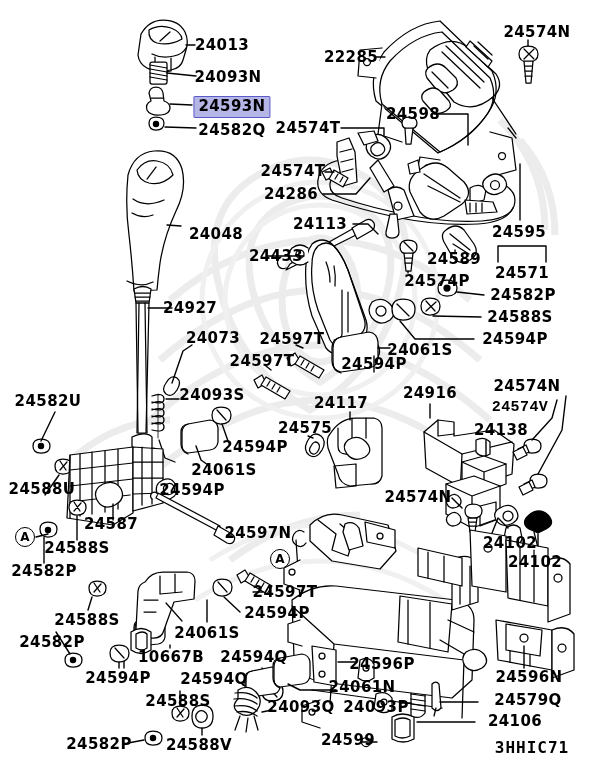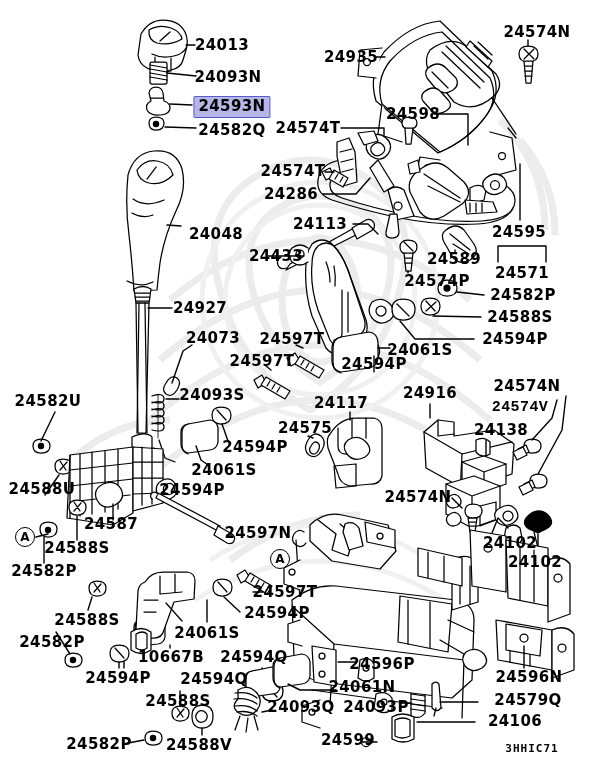--- a/index.html
+++ b/index.html
@@ -39,21 +39,21 @@
     transform: translate(-50%, -50%);
   }
   .lbl.hl {
     background: #b6b6e6;
     border: 1.5px solid #5a5ac8;
     padding: 2px 4px 3px 4px;
     border-radius: 1px;
   }
   .lbl.code {
     font-family: "DejaVu Sans Mono", "Liberation Mono", monospace;
-    font-size: 11px;
+    font-size: 16px;
     letter-spacing: 1px;
     font-weight: 700;
   }
   .circ-a {
     position: absolute;
     width: 20px;
     height: 20px;
     border: 1.7px solid #000;
     border-radius: 50%;
     box-sizing: border-box;
@@ -611,40 +611,40 @@
     </g>
   </svg>
 
   <div id="label-layer">
 
     <div class="lbl" style="left:222px; top:45px;">24013</div>
     <div class="lbl" style="left:228px; top:77px;">24093N</div>
     <div class="lbl hl" style="left:232px; top:107px;">24593N</div>
     <div class="lbl" style="left:232px; top:130px;">24582Q</div>
 
-    <div class="lbl" style="left:351px; top:57px;">24935</div>
+    <div class="lbl" style="left:351px; top:57px;">22285</div>
     <div class="lbl" style="left:537px; top:32px;">24574N</div>
     <div class="lbl" style="left:413px; top:114px;">24598</div>
     <div class="lbl" style="left:308px; top:128px;">24574T</div>
     <div class="lbl" style="left:293px; top:171px;">24574T</div>
     <div class="lbl" style="left:291px; top:194px;">24286</div>
 
     <div class="lbl" style="left:320px; top:224px;">24113</div>
     <div class="lbl" style="left:276px; top:256px;">24433</div>
     <div class="lbl" style="left:405px; top:281px;margin-left:32px;">24574P</div>
     <div class="lbl" style="left:454px; top:259px;">24589</div>
     <div class="lbl" style="left:519px; top:232px;">24595</div>
     <div class="lbl" style="left:522px; top:273px;">24571</div>
     <div class="lbl" style="left:523px; top:295px;">24582P</div>
     <div class="lbl" style="left:520px; top:317px;">24588S</div>
     <div class="lbl" style="left:515px; top:339px;">24594P</div>
     <div class="lbl" style="left:420px; top:350px;">24061S</div>
 
     <div class="lbl" style="left:216px; top:226px;margin-top:8px;">24048</div>
-    <div class="lbl" style="left:200px; top:308px;">24927</div>
+    <div class="lbl" style="left:190px; top:308px;">24927</div>
     <div class="lbl" style="left:213px; top:338px;">24073</div>
     <div class="lbl" style="left:292px; top:339px;">24597T</div>
     <div class="lbl" style="left:262px; top:361px;">24597T</div>
     <div class="lbl" style="left:212px; top:395px;">24093S</div>
 
     <div class="lbl" style="left:48px;  top:401px;">24582U</div>
     <div class="lbl" style="left:42px;  top:489px;text-align:right;">24588U</div>
     <div class="lbl" style="left:111px; top:524px;">24587</div>
     <div class="lbl" style="left:77px;  top:548px;">24588S</div>
     <div class="lbl" style="left:44px;  top:571px;">24582P</div>

